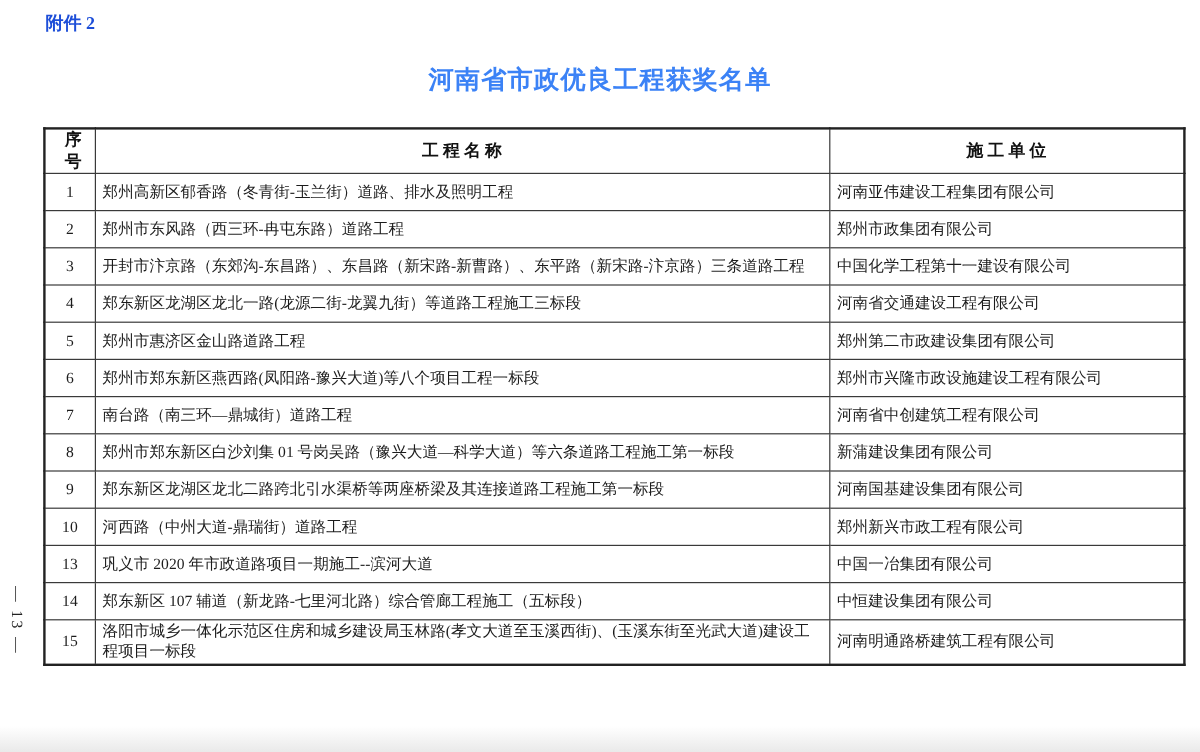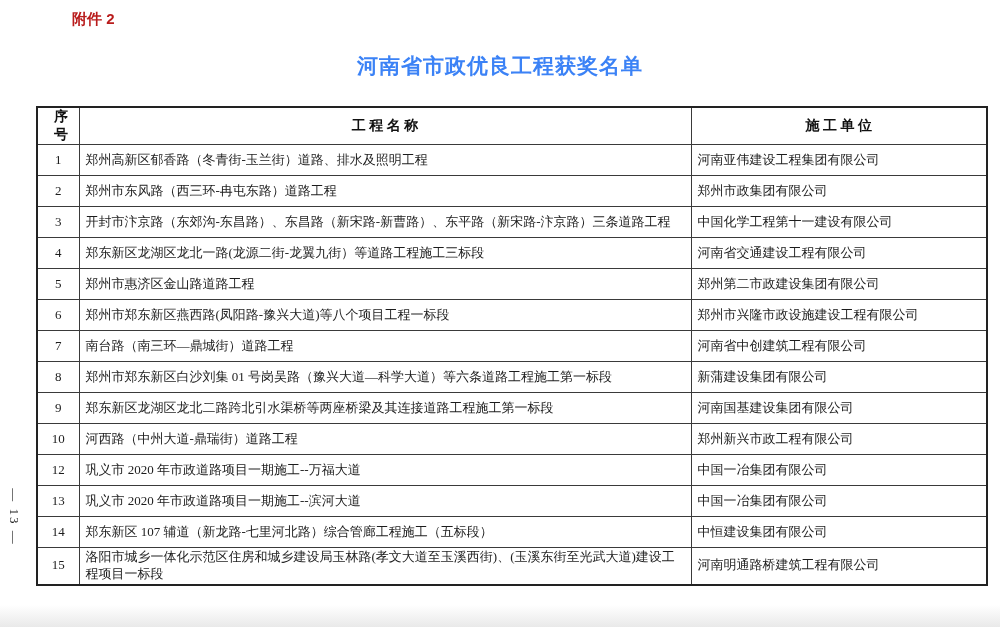--- a/index.html
+++ b/index.html
@@ -10,22 +10,22 @@
     overflow:hidden;
     font-family:"Liberation Serif", serif;
     color:#1a1a1a;
   }
   .page-edge {
     position:absolute; left:0; right:0; bottom:0; height:22px;
     background:linear-gradient(to bottom, rgba(255,255,255,0), #e9e9e9);
   }
   .attachment-label {
     position:absolute; left:38px; top:10px;
-    font-family:Liberation Sans, sans-serif;
-    font-weight:bold; font-size:15px; color:#b91c1c;margin-left:34px;
+    font-family:Liberation Serif, serif;
+    font-weight:bold; font-size:15px; color:#1d4ed8;
   }
   .doc-title {
     position:absolute; left:0; right:0; top:52px;
     text-align:center;
     font-family:"Liberation Sans", sans-serif;
     font-weight:bold; font-size:21px; color:#3b82f6;
     letter-spacing:1px;
   }
   .page-number {
     position:absolute; left:-32px; top:508px;
@@ -129,25 +129,20 @@
         <td class="td-no">9</td>
         <td class="td-project">郑东新区龙湖区龙北二路跨北引水渠桥等两座桥梁及其连接道路工程施工第一标段</td>
         <td class="td-unit">河南国基建设集团有限公司</td>
       </tr>
       <tr>
         <td class="td-no">10</td>
         <td class="td-project">河西路（中州大道-鼎瑞街）道路工程</td>
         <td class="td-unit">郑州新兴市政工程有限公司</td>
       </tr>
       <tr>
-        <td class="td-no">12</td>
-        <td class="td-project">巩义市 2020 年市政道路项目一期施工--万福大道</td>
-        <td class="td-unit">中国一冶集团有限公司</td>
-      </tr>
-      <tr>
         <td class="td-no">13</td>
         <td class="td-project">巩义市 2020 年市政道路项目一期施工--滨河大道</td>
         <td class="td-unit">中国一冶集团有限公司</td>
       </tr>
       <tr>
         <td class="td-no">14</td>
         <td class="td-project">郑东新区 107 辅道（新龙路-七里河北路）综合管廊工程施工（五标段）</td>
         <td class="td-unit">中恒建设集团有限公司</td>
       </tr>
       <tr>

